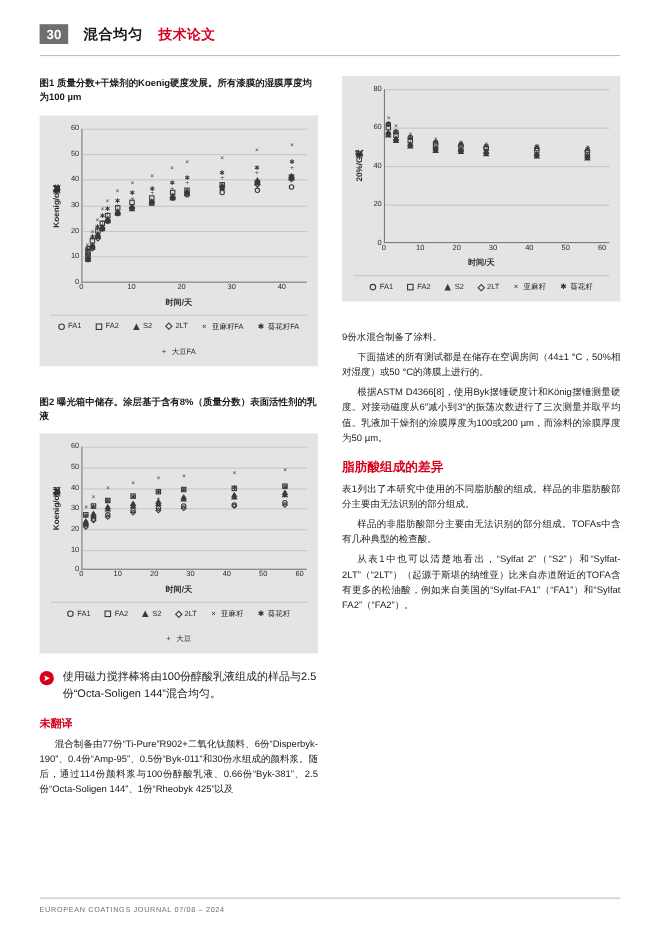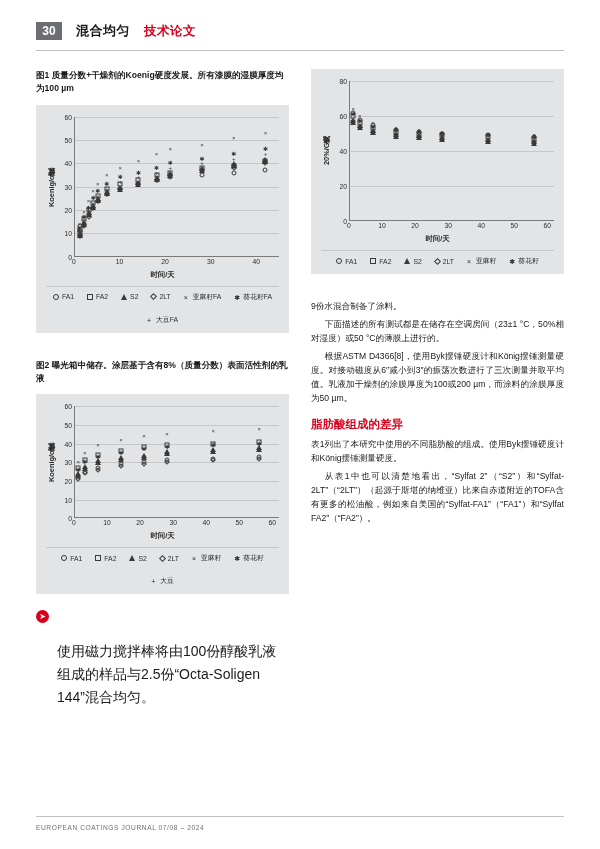--- a/index.html
+++ b/index.html
@@ -110,21 +110,21 @@
     margin: 12px 0 6px 0;
   }
   .note-head { color: #d6001c; font-size: 10px; font-weight: bold; margin: 10px 0 5px 0; }
 
   .pull { display: flex; gap: 8px; align-items: flex-start; margin-top: 14px; }
   .pull-bullet {
     flex: 0 0 auto; width: 13px; height: 13px; border-radius: 50%;
     background: #d6001c; color: #fff; font-size: 8px;
     display: flex; align-items: center; justify-content: center; margin-top: 2px;
   }
-  .pull-text { font-size: 14px; line-height: 1.62; color: #1a1a1a; margin-top: 32px; }
+  .pull-text { font-size: 10px; line-height: 1.62; color: #1a1a1a; }
 
   .footer {
     position: absolute; left: 36px; bottom: 18px;
     font-size: 6.6px; color: #6d6e71; letter-spacing: .6px;
   }
   .footer-rule { position: absolute; left: 36px; right: 36px; bottom: 32px; border-top: 1px solid #bfbfbf; }
 </style>
 </head>
 <body>
 
@@ -459,21 +459,25 @@
               <span>大豆</span>
             </div>
           </div>
         </div>
 
       <div class="pull">
         <div class="pull-bullet">➤</div>
         <div class="pull-text">使用磁力搅拌棒将由100份醇酸乳液组成的样品与2.5份“Octa-Soligen 144”混合均匀。</div>
       </div>
 
-
+      <div class="note-head">未翻译</div>
+
+      <div class="body-text">
+        <p class="ind">混合制备由77份“Ti-Pure”R902+二氧化钛颜料、6份“Disperbyk-190”、0.4份“Amp-95”、0.5份“Byk-011”和30份水组成的颜料浆。随后，通过114份颜料浆与100份醇酸乳液、0.66份“Byk-381”、2.5份“Octa-Soligen 144”、1份“Rheobyk 425”以及</p>
+      </div>
     </div>
 
     <div class="col">
 
 
       <div class="chart-box" id="chart-fig3">
           <div class="plot-wrap">
             <div class="ylabel">20%光泽/GU</div>
             <div class="yticks" style="height: 140px;">
               <span style="top: 140px;">0</span>
@@ -586,28 +590,29 @@
             </div>
             <div class="legend-item">
               <span class="lg-mark lg-star">✱</span>
               <span>葵花籽</span>
             </div>
           </div>
         </div>
 
       <div class="body-text" style="margin-top:26px">
         <p>9份水混合制备了涂料。</p>
-        <p class="ind">下面描述的所有测试都是在储存在空调房间（23±1 °C，50%相对湿度）或50 °C的薄膜上进行的。</p>
+        <p class="ind">下面描述的所有测试都是在储存在空调房间（44±1 °C，50%相对湿度）或50 °C的薄膜上进行的。</p>
         <p class="ind">根据ASTM D4366[8]，使用Byk摆锤硬度计和König摆锤测量硬度。对接动磁度从6″减小到3″的振荡次数进行了三次测量并取平均值。乳液加干燥剂的涂膜厚度为100或200 µm，而涂料的涂膜厚度为50 µm。</p>
       </div>
 
       <div class="sec-head">脂肪酸组成的差异</div>
 
       <div class="body-text">
-        <p>表1列出了本研究中使用的不同脂肪酸的组成。使用Byk摆锤硬度计和König摆锤测量硬度。</p>
+        <p>表1列出了本研究中使用的不同脂肪酸的组成。样品的非脂肪酸部分主要由无法识别的部分组成。</p>
+        <p class="ind">样品的非脂肪酸部分主要由无法识别的部分组成。TOFAs中含有几种典型的检查酸。</p>
         <p class="ind">从表1中也可以清楚地看出，“Sylfat 2”（“S2”）和“Sylfat-2LT”（“2LT”）（起源于斯堪的纳维亚）比来自赤道附近的TOFA含有更多的松油酸，例如来自美国的“Sylfat-FA1”（“FA1”）和“Sylfat FA2”（“FA2”）。</p>
       </div>
     </div>
   </div>
 
   <div class="footer-rule"></div>
   <div class="footer">EUROPEAN COATINGS JOURNAL 07/08 – 2024</div>
 </div>
 
 </body></html>

